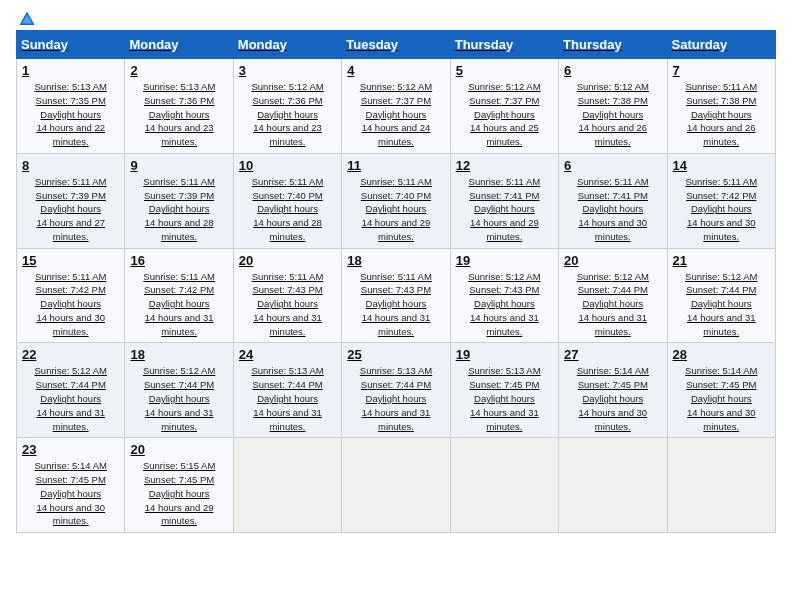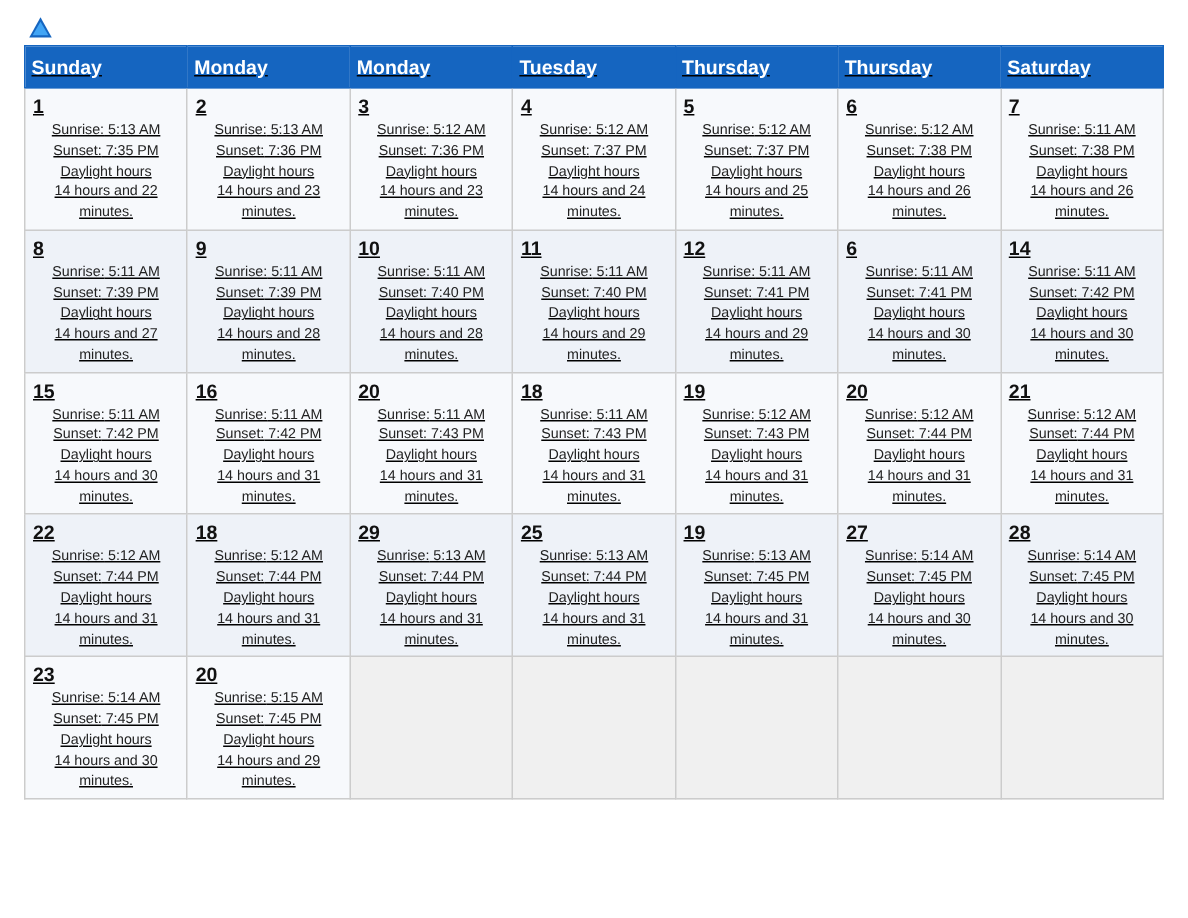--- a/index.html
+++ b/index.html
@@ -351,21 +351,21 @@
           <td>
           <span class="day-num">18</span>
           <div class="day-info">
             <span>Sunrise:</span> 5:12 AM<br>
             <span>Sunset:</span> 7:44 PM<br>
             <span>Daylight hours</span><br>
             14 hours and 31 minutes.
           </div>
           </td>
           <td>
-          <span class="day-num">29</span>
+          <span class="day-num">24</span>
           <div class="day-info">
             <span>Sunrise:</span> 5:13 AM<br>
             <span>Sunset:</span> 7:44 PM<br>
             <span>Daylight hours</span><br>
             14 hours and 31 minutes.
           </div>
           </td>
           <td>
           <span class="day-num">25</span>
           <div class="day-info">

